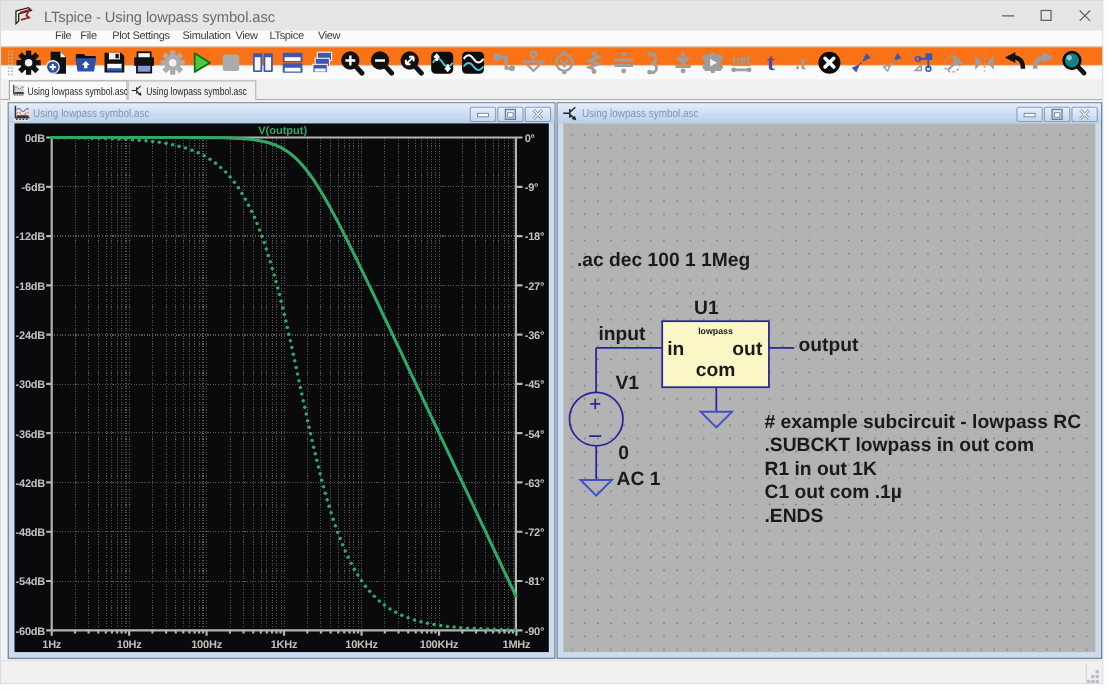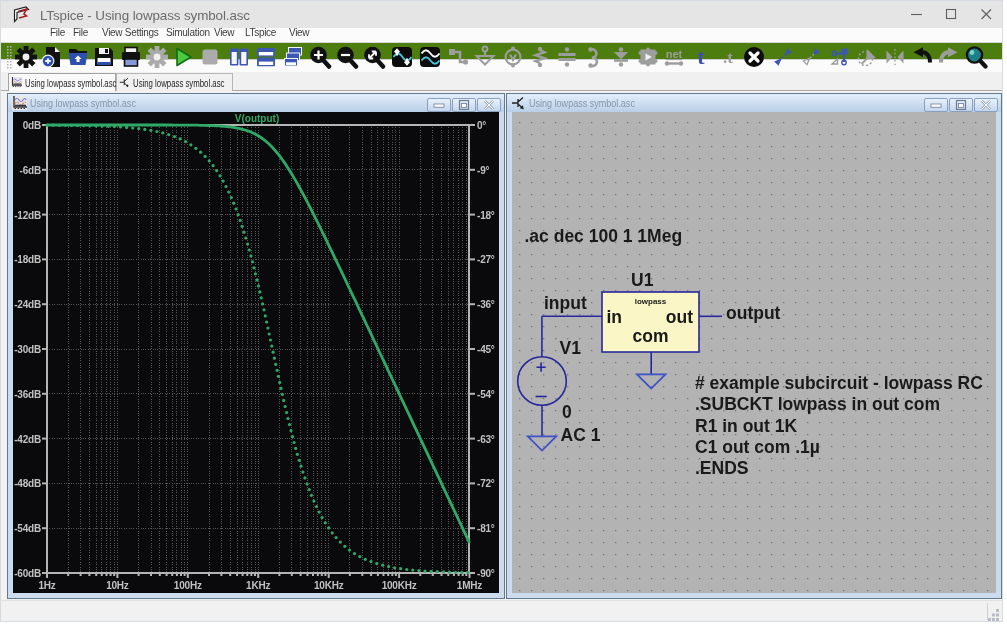--- a/index.html
+++ b/index.html
@@ -2,21 +2,21 @@
 <html><head><meta charset="utf-8"><title>LTspice</title><style>
 * { margin:0; padding:0; box-sizing:border-box; }
 html,body { width:1007px; height:626px; background:#fff; font-family:"Liberation Sans",sans-serif; overflow:hidden; }
 #app { position:absolute; left:0; top:0; width:1003px; height:622px; background:#fbfbfb; border:1px solid #d5dbe0; }
 #titlebar { position:absolute; left:0; top:0; width:100%; height:27px; background:#e5e5e5; }
 #titlebar .txt { position:absolute; left:39px; top:7px; font-size:13.4px; letter-spacing:-0.1px; color:#6b6b6b; }
 #appicon { position:absolute; left:12px; top:5px; }
 .sysbtn { position:absolute; top:0; width:34px; height:26px; color:#5f5f5f; }
 #menubar { position:absolute; left:0; top:27px; width:100%; height:13px; background:#fbfbfb; }
 #menubar span { position:absolute; top:-1px; font-size:10px; letter-spacing:-0.3px; color:#3c3c3c;padding-left:37px; }
-#toolbar { position:absolute; left:0; top:41px; width:100%; height:18px; background:#4d7c0f; border-top:1px solid #d8d8d8; border-bottom:1px solid #cfcfcf; }
+#toolbar { position:absolute; left:0; top:41px; width:100%; height:18px; background:#f97316; border-top:1px solid #d8d8d8; border-bottom:1px solid #cfcfcf; }
 .ti { position:absolute; top:2px; }
 #tabbar { position:absolute; left:0; top:71px; width:100%; height:19px; background:#f0f0f0; border-bottom:1px solid #a9a9a9; }
 .tab { position:absolute; top:1px; height:18px; font-size:10px; color:#1f1f1f; white-space:nowrap; }
 .tab svg { position:absolute; left:2px; top:3px; transform:scale(0.75); transform-origin:0 0; }
 .ttxt { position:absolute; left:16px; top:3.5px; transform:scaleX(0.78); transform-origin:0 50%; }
 #tab1 { left:7px; width:108px; background:#fafafa; border:1px solid #a2a2a2; border-bottom:none; }
 #tab2 { left:115px; width:117px; background:#f1f1f1; border:1px solid #b5b5b5; border-bottom:none; }
 #mdi { position:absolute; left:0; top:90px; width:100%; height:509px; background:#f2f2f2; }
 .child { position:absolute; border:1px solid #64788c; background:#ccdcee; }
 #plotwin { left:6px; top:2px; width:498px; height:506px; }
@@ -45,21 +45,21 @@
 <span class="sysbtn" style="left:933px"><svg width="34" height="26">
           <rect x="12.5" y="8.5" width="9" height="9" fill="none" stroke="#5f5f5f" stroke-width="1.1"></rect>
         </svg></span>
 <span class="sysbtn" style="left:968px"><svg width="34" height="26">
           <path d="M12.5 8.5 L22 18 M22 8.5 L12.5 18" stroke="#5f5f5f" stroke-width="1.1"></path>
         </svg></span>
 </div>
 <div id="menubar">
 <span style="left:12px">File</span>
       <span style="left:35px">File</span>
-      <span style="left:64px">View Settings</span>
+      <span style="left:64px">Plot Settings</span>
       <span style="left:128px">Simulation</span>
       <span style="left:176px">View</span>
       <span style="left:207px">LTspice</span>
       <span style="left:251px">View</span>
 </div>
 <div id="toolbar">
       <svg style="position:absolute;left:6px;top:3px" width="5" height="23">
         <g fill="#b5b5b5">
           <rect x="0" y="0" width="1.5" height="1.5"></rect>
           <rect x="3" y="0" width="1.5" height="1.5"></rect>

